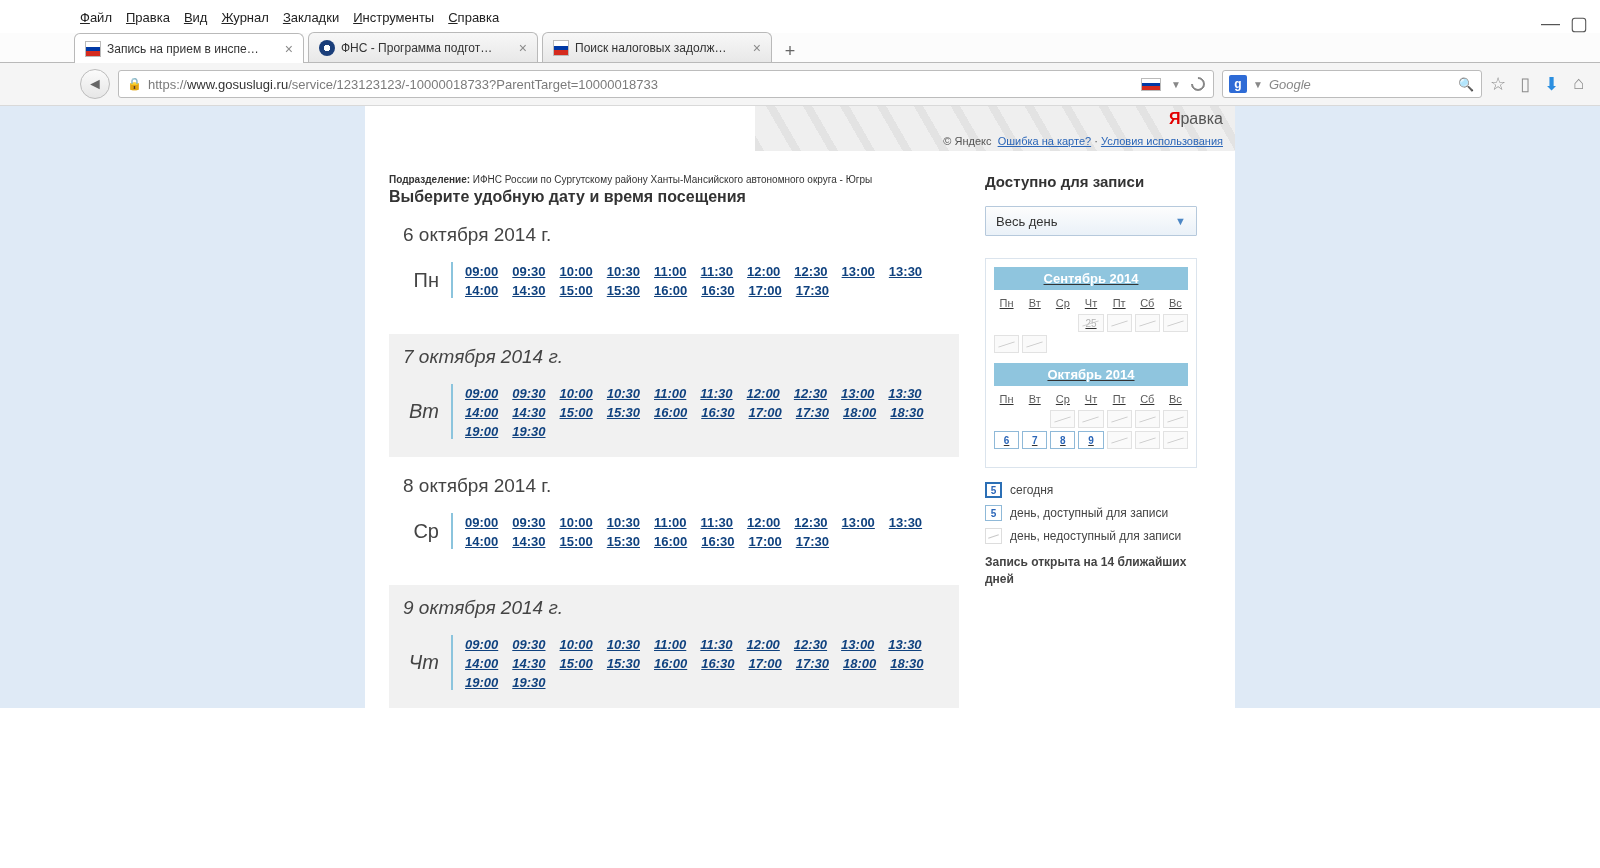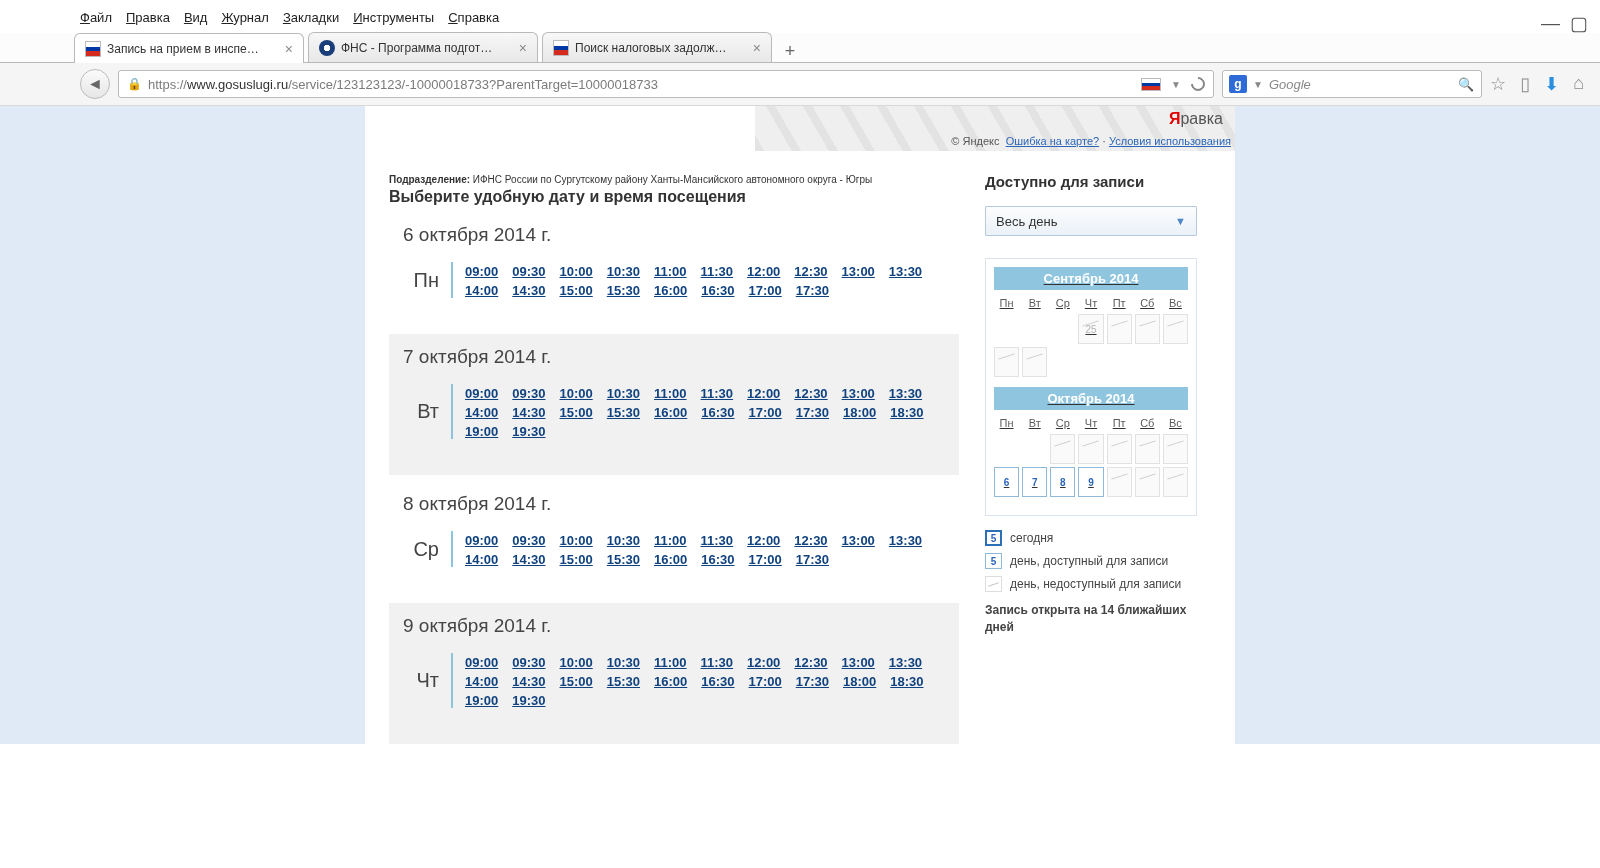--- a/index.html
+++ b/index.html
@@ -29,52 +29,52 @@
 .searchbox { display: flex; align-items: center; height: 28px; width: 260px; border: 1px solid #bcbcbc; border-radius: 3px; background: #fff; padding: 0 6px; gap: 6px; font-size: 13px; color: #888; font-style: italic; }
 .search-g { width: 18px; height: 18px; background: #2e6bd6; color: #fff; font-size: 12px; display: inline-flex; align-items: center; justify-content: center; border-radius: 2px; font-style: normal; font-weight: bold; }
 .searchbox .go { margin-left: auto; color: #6c6c6c; font-style: normal; }
 .tool-icons { display: flex; gap: 14px; color: #8c8c8c; font-size: 18px; padding-right: 6px; }
 .tool-icons .down { color: #2b8fe0; }
 
 
 .viewport { background: #dfeaf6; padding: 0; }
 .page-wrap { width: 870px; margin: 0 auto; background: #fff; padding: 0; }
 .yandex-bar { height: 45px; background: #e9e9e9 repeating-linear-gradient(60deg,#e3e3e3 0 8px,#efefef 8px 32px); margin-left: 390px; position: relative; font-size: 11px; color: #555; }
-.yandex-bar .inner { position: absolute; right: 4px; bottom: 4px; }
+.yandex-bar .inner { position: absolute; right: 12px; bottom: 4px; }
 .yandex-bar .brand { position: absolute; right: 12px; top: 4px; font-size: 16px; }
 .yandex-bar .brand .y { color: #e30000; font-weight: bold; }
 .yandex-bar a { color: #2b66b8; text-decoration: underline; }
 
 .content { display: flex; padding: 22px 0 0 24px; gap: 26px; }
 .main { width: 570px; }
 .dept { font-size: 10px; line-height: 1.45; }
 .dept b { font-weight: bold; }
 .instruct { font-weight: bold; font-size: 16px; margin-top: 0; }
 
 .day-block { margin-top: 18px; padding: 0 0 18px 0; }
-.day-block.alt { background: #f1f1f1; padding: 12px 0 36px 0; }
+.day-block.alt { background: #f1f1f1; padding: 12px 0 18px 0; font-style: italic; }
 .day-title { font-size: 19px; color: #444; padding-left: 14px; margin-bottom: 16px; }
 .day-row { display: flex; }
 .dow { width: 56px; text-align: right; font-size: 20px; color: #444; padding-right: 6px; line-height: 1.1; align-self: center; }
 .vline { width: 2px; background: #8bc4dd; margin: 0 12px 0 6px; align-self: stretch; }
 .slots { display: flex; flex-wrap: wrap; gap: 4px 14px; max-width: 470px; padding-top: 2px; }
 .slot { color: #10427f; font-weight: bold; font-size: 13px; text-decoration: underline; cursor: pointer; }
 
 
 .side { width: 212px; }
 .side-h { font-size: 15px; font-weight: bold; margin-bottom: 16px; }
 .dropdown { border: 1px solid #b6c9dc; border-radius: 1px; background: linear-gradient(#fdfdfd,#eaf1f8); height: 30px; display: flex; align-items: center; padding: 0 10px; font-size: 13px; color: #333; cursor: pointer; }
 .dropdown .caret { margin-left: auto; color: #4d87c5; font-size: 11px; }
 
 .cal-wrap { border: 1px solid #dbe4ed; padding: 8px; margin-top: 22px; text-decoration: underline; }
 .cal { margin-bottom: 10px; }
 .cal-head { background: #8fc5de; color: #fff; text-align: center; font-size: 13px; font-weight: bold; padding: 4px 0; }
 .cal-grid { display: grid; grid-template-columns: repeat(7, 1fr); gap: 3px; margin-top: 5px; }
 .cal-dow { text-align: center; font-size: 11px; color: #5c5c5c; padding: 2px 0; }
-.cal-cell { height: 30px; border: 1px solid #e2e2e2; background: #fafafa; font-size: 10px; color: #b3b3b3; display: flex; align-items: center; justify-content: center; position: relative; }
+.cal-cell { height: 18px; border: 1px solid #e2e2e2; background: #fafafa; font-size: 10px; color: #b3b3b3; display: flex; align-items: center; justify-content: center; position: relative; }
 .cal-cell.disabled::after { content: ""; position: absolute; left: 3px; right: 3px; top: 8px; border-top: 1px solid #c8c8c8; transform: rotate(-18deg); }
 .cal-cell.empty { border: none; background: transparent; }
 .cal-cell.avail { border: 1px solid #8fb9d8; color: #2b66b8; font-weight: bold; background: #fff; cursor: pointer; }
 
 .legend { margin-top: 14px; font-size: 12px; color: #444; }
 .legend .row { display: flex; align-items: center; gap: 8px; margin-bottom: 7px; }
 .legend .sw { width: 17px; height: 16px; border: 1px solid #8fb9d8; display: inline-flex; align-items: center; justify-content: center; font-size: 10px; font-weight: bold; color: #2b66b8; }
 .legend .sw.today { border: 2px solid #2b6fb5; }
 .legend .sw.dis { border: 1px solid #ddd; color: #bdbdbd; position: relative; }
 .legend .sw.dis::after { content: ""; position: absolute; left: 2px; right: 2px; top: 7px; border-top: 1px solid #c8c8c8; transform: rotate(-18deg); }

